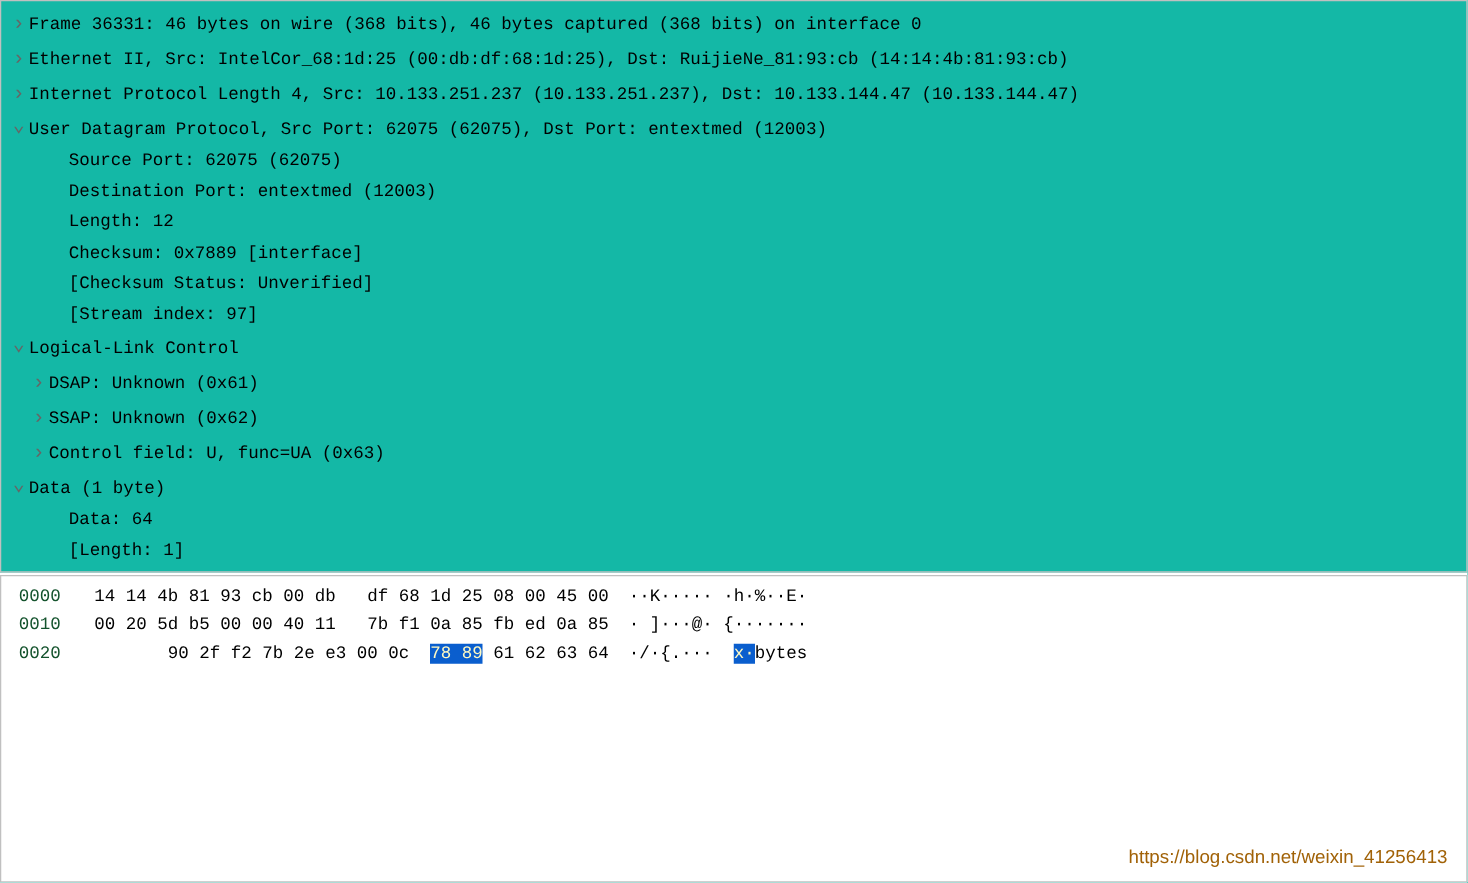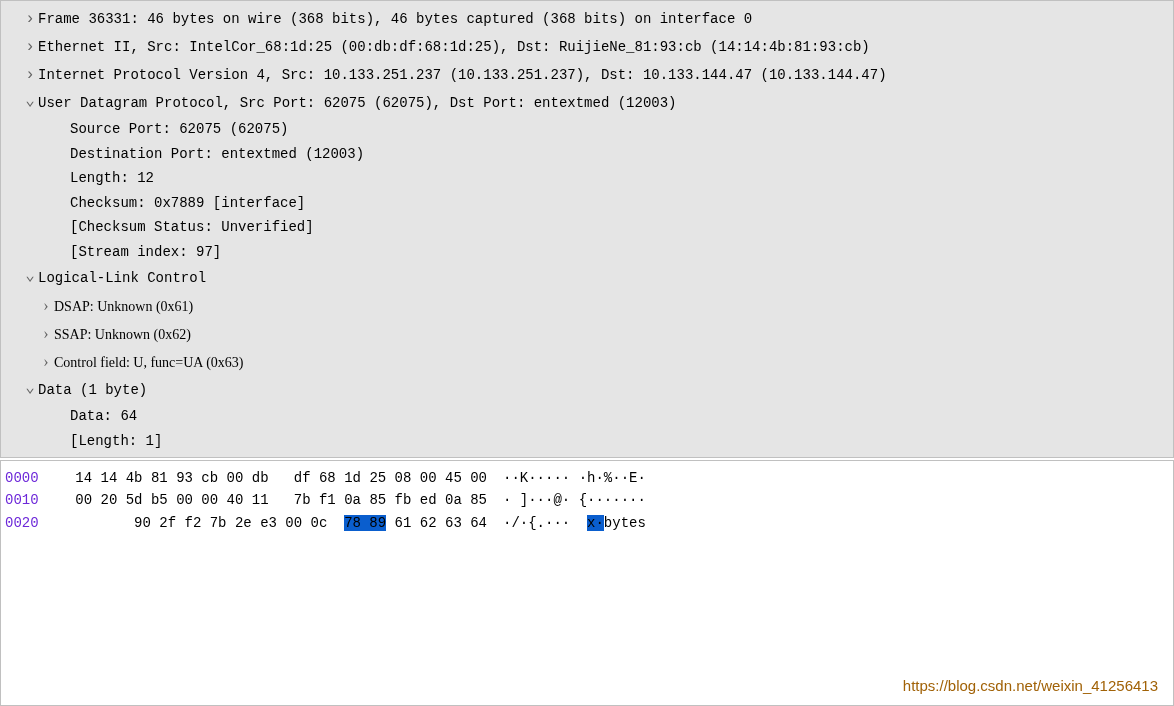--- a/index.html
+++ b/index.html
@@ -9,80 +9,80 @@
     background: #ffffff;
     color: #000000;
     width: 1174px;
     height: 706px;
     display: flex;
     flex-direction: column;
     overflow: hidden;
   }
   .packet-details {
     border: 1px solid #c0c0c0;
-    background: #e5e5e5;
+    background: #14b8a6;
     flex: 0 0 auto;
     overflow: auto;
-    padding: 4px 15px;
+    padding: 4px 0;
   }
   .tree-row {
     display: flex;
     align-items: baseline;
     line-height: 1.75;
     white-space: pre;
     padding-left: 6px;
   }
   .expander {
     display: inline-block;
     width: 16px;
     text-align: center;
     color: #666;
     font-size: 12px;
     flex-shrink: 0;
   }
   .expander.chevron-right::before { content: "›"; font-size: 16px; }
   .expander.chevron-down::before { content: "⌄"; font-size: 16px; position: relative; top: -2px; }
   .indent-0 { padding-left: 6px; }
-  .indent-1 { padding-left: 22px; font-family: Liberation Serif, serif; }
+  .indent-1 { padding-left: 22px; }
   .indent-2 { padding-left: 54px; align-items: flex-end; }
   .hex-pane {
     border: 1px solid #c0c0c0;
     border-top: 1px solid #c0c0c0;
     background: #ffffff;
     margin-top: 2px;
     padding: 6px 0 0 0;
     flex: 1 1 auto;
     overflow: auto;
   }
   .hex-row {
     display: flex;
     align-items: baseline;
     line-height: 1.6;
     white-space: pre;
     font-family: "Consolas", "Courier New", monospace;
   }
   .offset {
-    color: #6d28d9;
+    color: #14532d;
     width: 56px;
-    padding-left: 4px;
+    padding-left: 14px;
     flex-shrink: 0;
   }
   .hex-bytes {
     flex-shrink: 0;
     width: 430px;
     text-align: right;
   }
   .ascii {
     flex-shrink: 0;
     padding-left: 16px;
     text-align: center;
   }
   .hl {
     background: #0a5ece;
-    color: #000000;
+    color: #fef9c3;
   }
   .watermark {
     position: absolute;
     right: 16px;
     bottom: 12px;
     color: #a16207;
     font-family: sans-serif;
     font-size: 15px;
     pointer-events: none;
   }
@@ -97,21 +97,21 @@
     <span>Frame 36331: 46 bytes on wire (368 bits), 46 bytes captured (368 bits) on interface 0</span>
   </div>
 
   <div class="tree-row indent-0">
     <span class="expander chevron-right"></span>
     <span>Ethernet II, Src: IntelCor_68:1d:25 (00:db:df:68:1d:25), Dst: RuijieNe_81:93:cb (14:14:4b:81:93:cb)</span>
   </div>
 
   <div class="tree-row indent-0">
     <span class="expander chevron-right"></span>
-    <span>Internet Protocol Version 4, Src: 10.133.251.237 (10.133.251.237), Dst: 10.133.144.47 (10.133.144.47)</span>
+    <span>Internet Protocol Length 4, Src: 10.133.251.237 (10.133.251.237), Dst: 10.133.144.47 (10.133.144.47)</span>
   </div>
 
   <div class="tree-row indent-0">
     <span class="expander chevron-down"></span>
     <span>User Datagram Protocol, Src Port: 62075 (62075), Dst Port: entextmed (12003)</span>
   </div>
   <div class="tree-row indent-2">
     <span>Source Port: 62075 (62075)</span>
   </div>
   <div class="tree-row indent-2">

